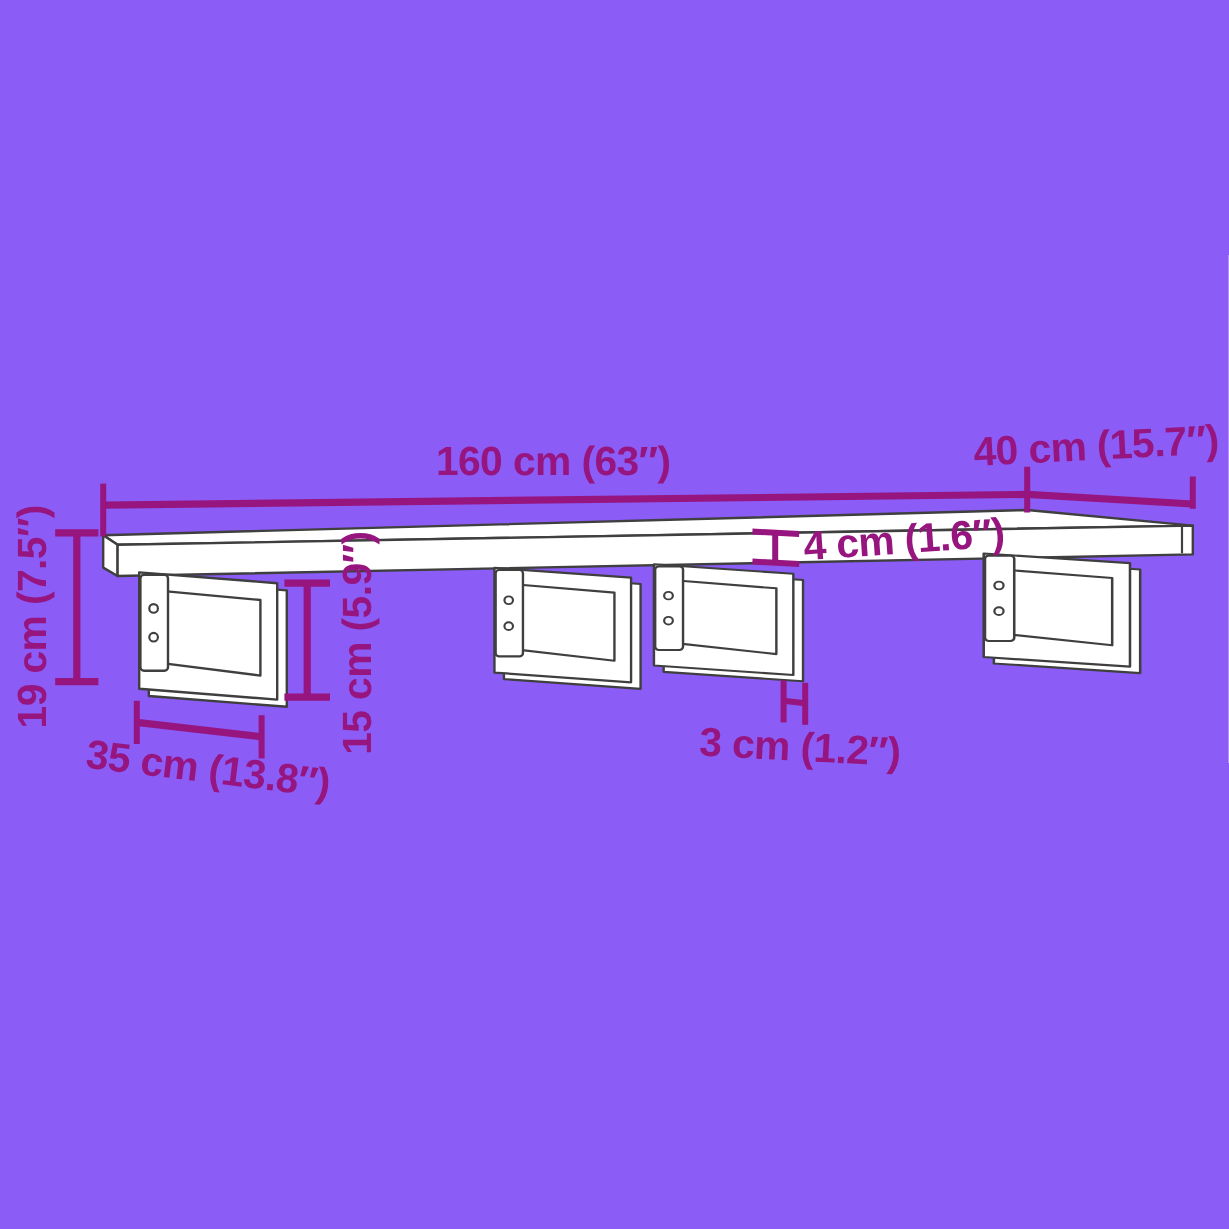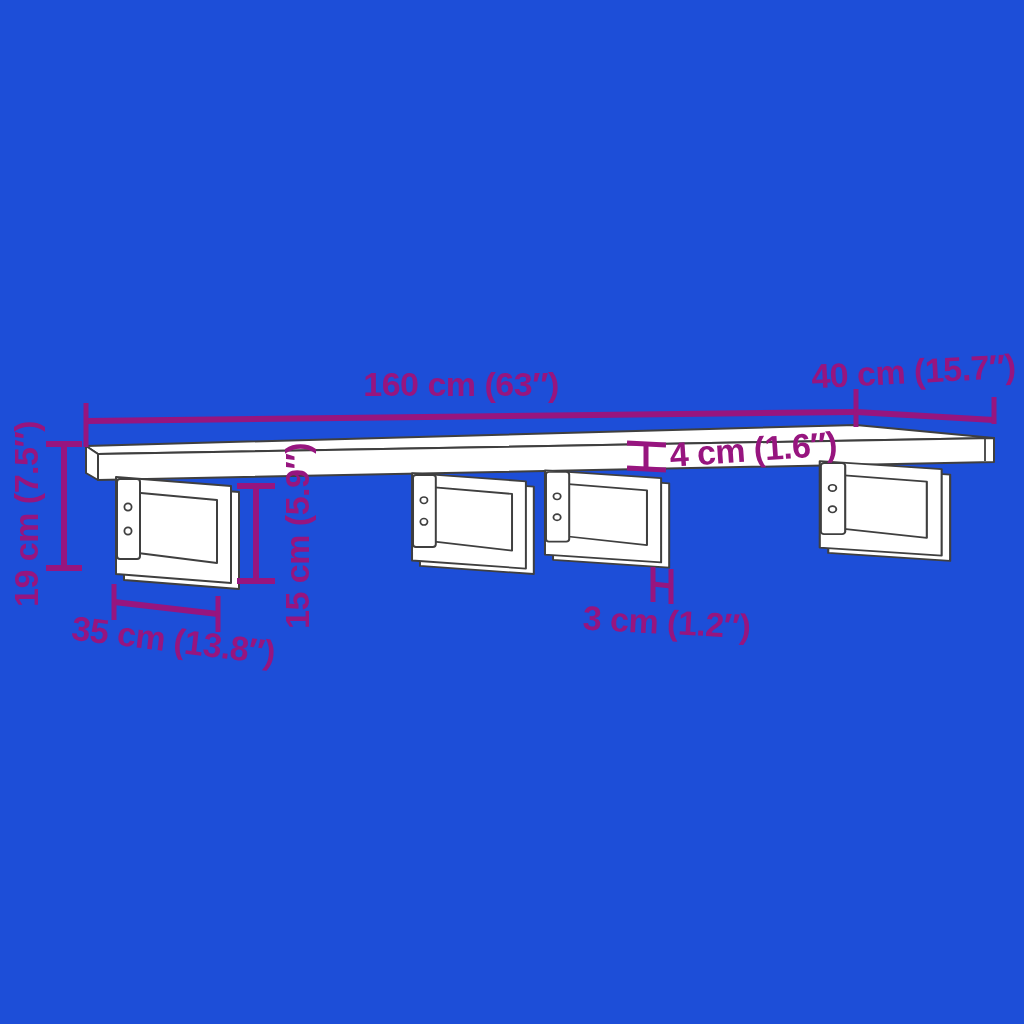--- a/index.html
+++ b/index.html
@@ -1,16 +1,16 @@
 <!DOCTYPE html>
 <html><head>
 <meta charset="utf-8">
 <style>
   html,body{margin:0;padding:0;background:#ffffff;}
-  .stage{width:1024px;height:1024px;position:relative;background:#1d4ed8;overflow:hidden;}
+  .stage{width:1024px;height:1024px;position:relative;background:#8b5cf6;overflow:hidden;}
   svg{display:block;}
   .outline{fill:#ffffff;stroke:#3f3f3f;stroke-width:2;stroke-linejoin:round;}
   .outline-thin{fill:none;stroke:#3f3f3f;stroke-width:1.8;stroke-linejoin:round;}
   .hole{fill:#ffffff;stroke:#3f3f3f;stroke-width:1.8;}
   .dim{stroke:#97157f;stroke-width:6;stroke-linecap:butt;fill:none;}
   .dim-thin{stroke:#97157f;stroke-width:5;stroke-linecap:butt;fill:none;}
   .dimtext{
     fill:#97157f;
     font-family:"Liberation Sans","DejaVu Sans",sans-serif;
     font-weight:700;

